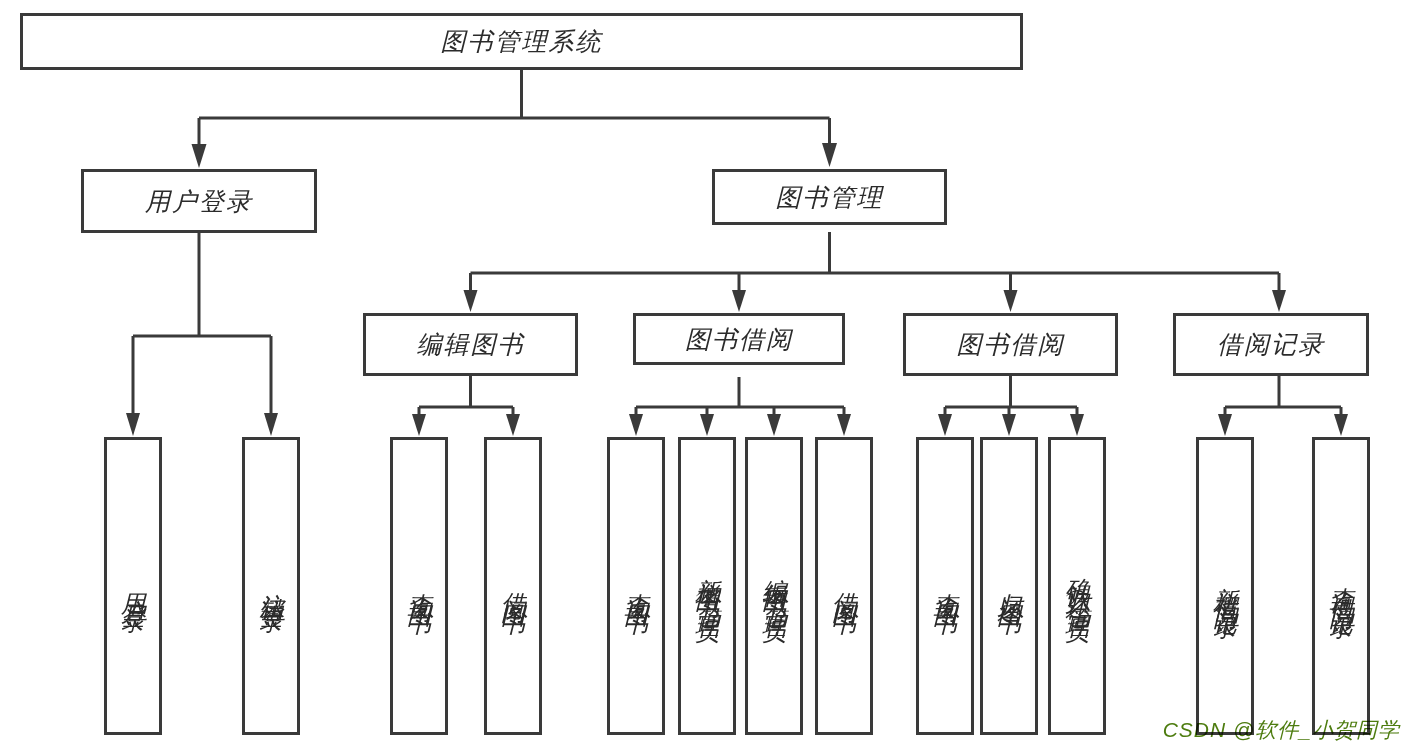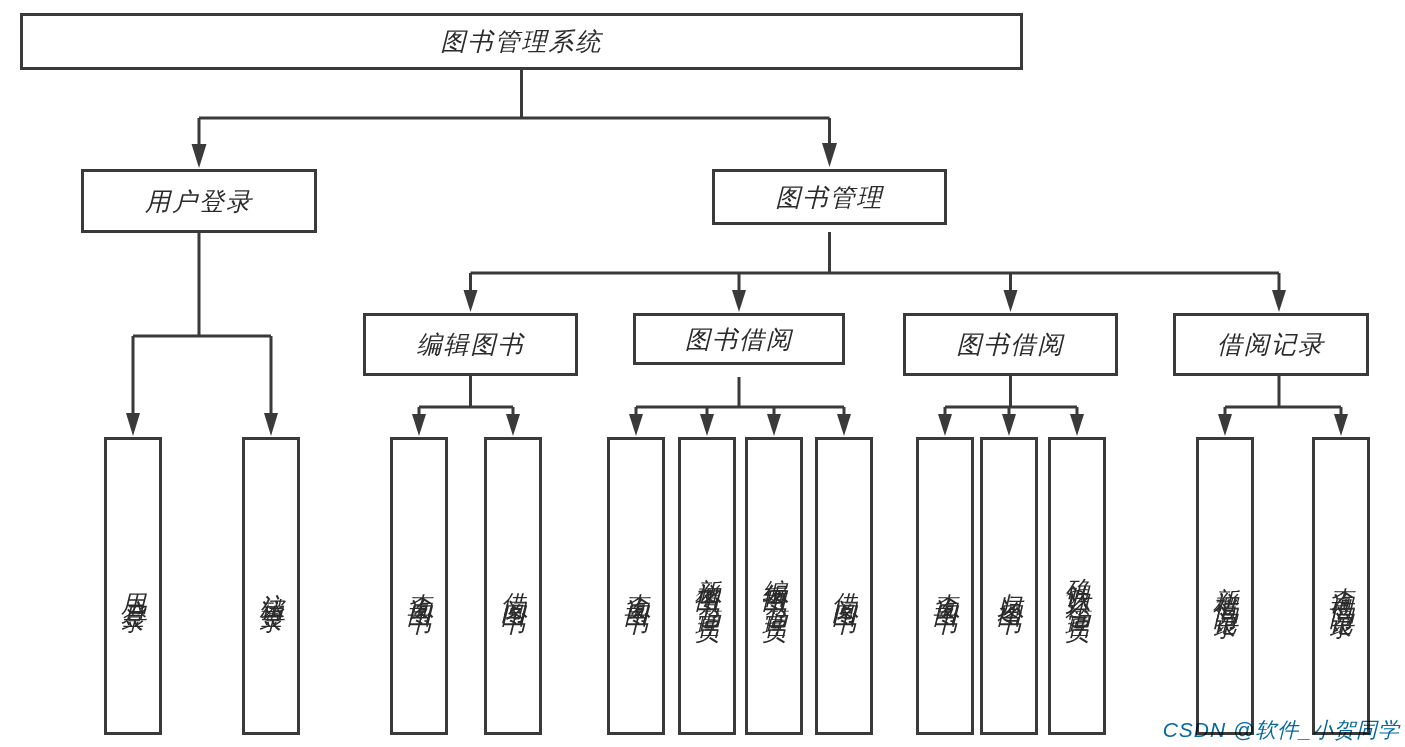--- a/index.html
+++ b/index.html
@@ -53,21 +53,21 @@
     line-height: 1;
     white-space: nowrap;
     color: #2b2b2b;
   }
   .watermark {
     position: absolute;
     right: 5px;
     bottom: 3px;
     font-size: 21px;
     letter-spacing: 1px;
-    color: #0369a1;
+    color: #4d7c0f;
     z-index: 2;
     mix-blend-mode: multiply;
     white-space: nowrap;
   }
 </style>
 </head>
 <body>
 
 <div class="stage">
 

